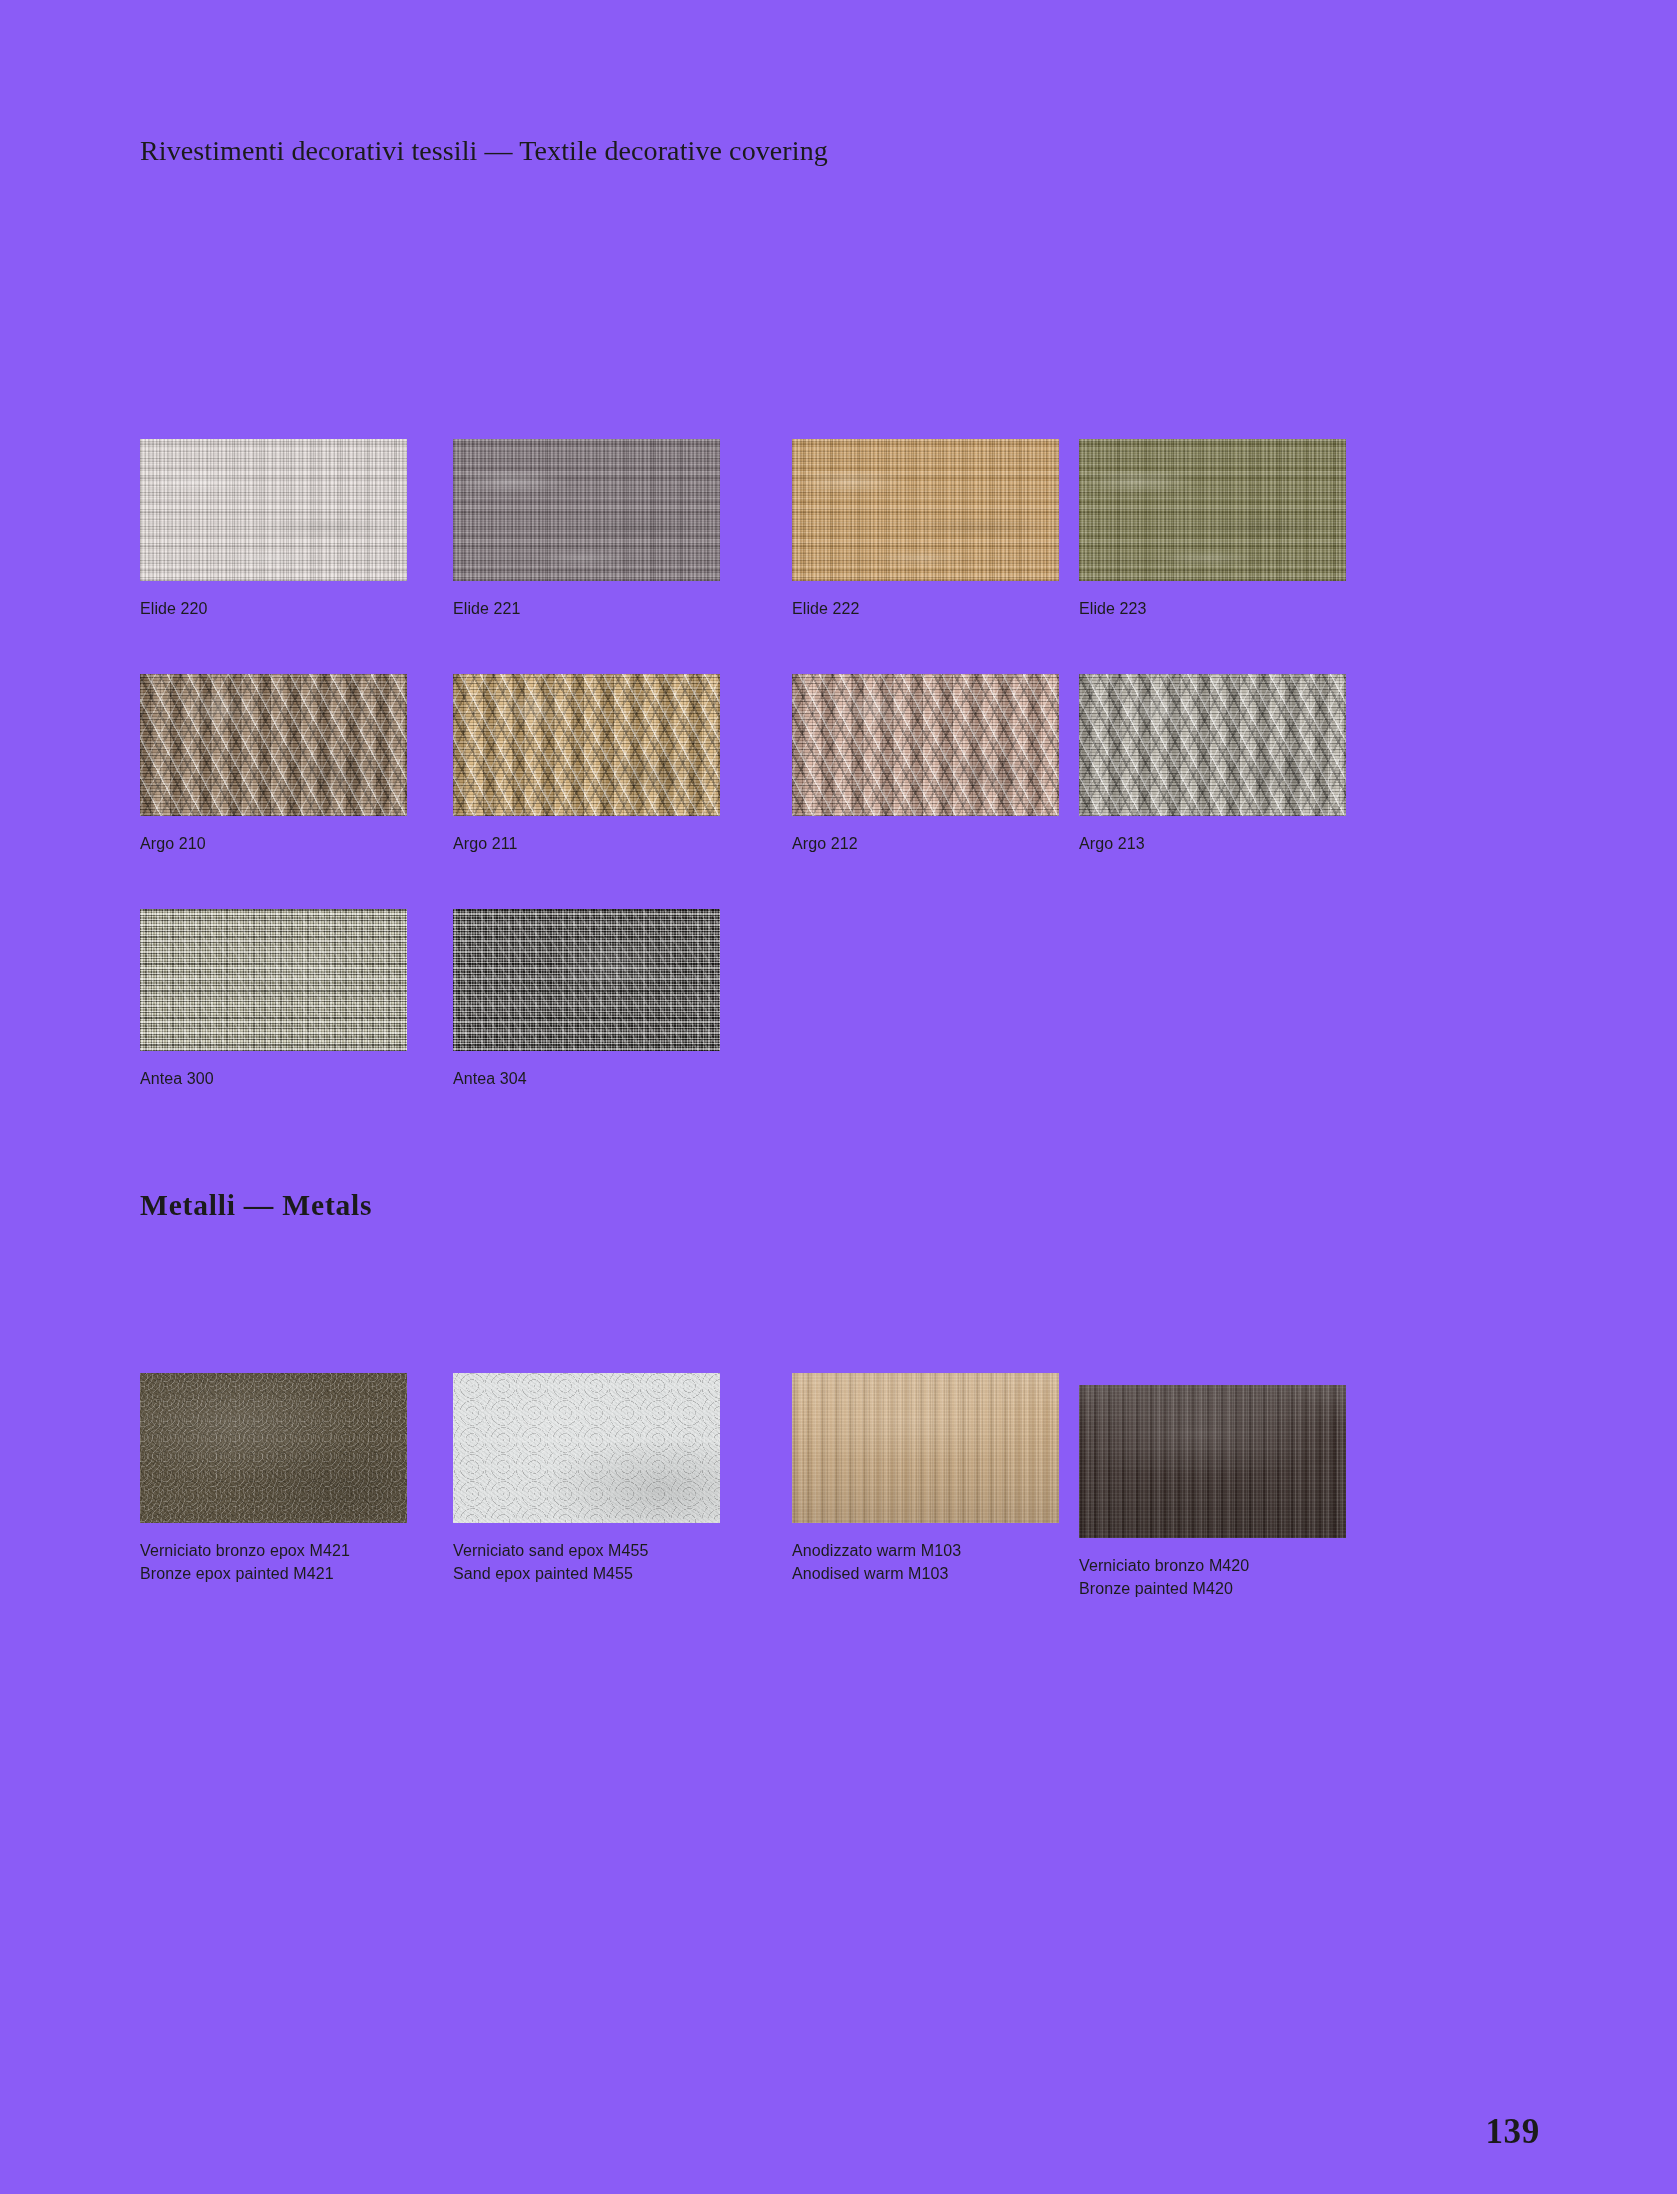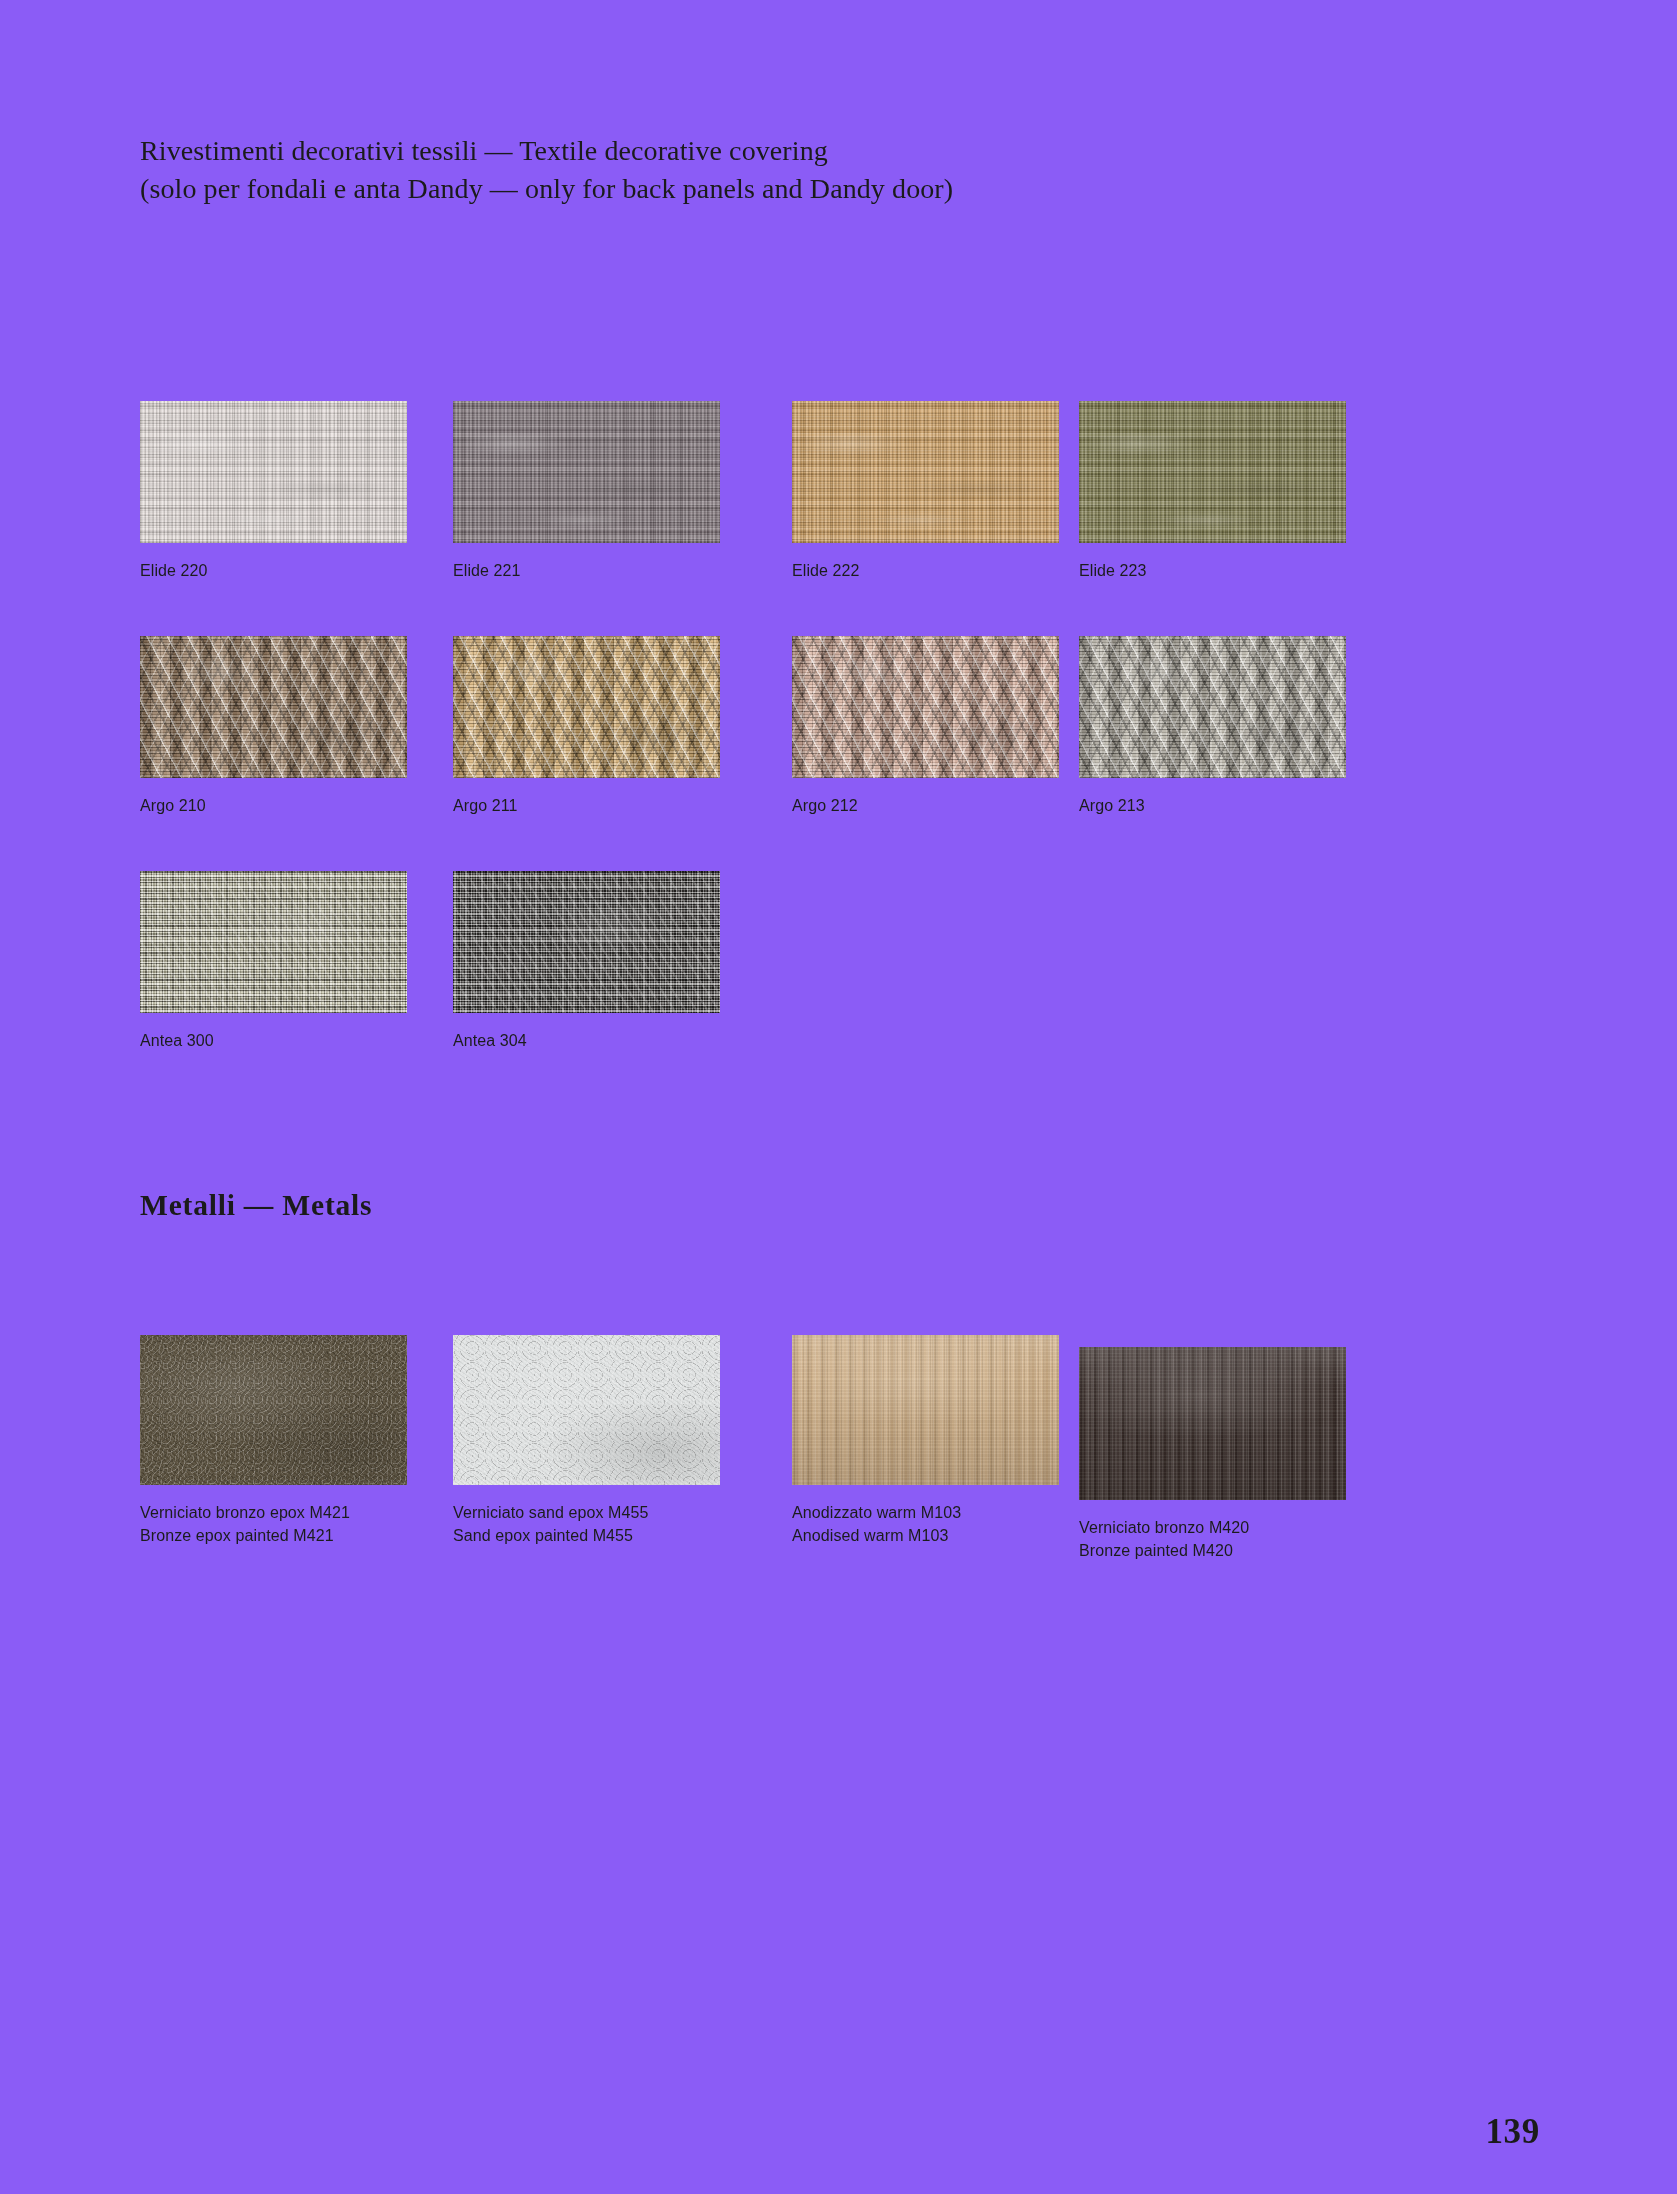--- a/index.html
+++ b/index.html
@@ -49,20 +49,21 @@
     letter-spacing: 0.8px;
     margin-top: 20px;
   }
 
   
   .swatch-row {
     position: absolute;
     left: 140px;
     width: 1376px;
     height: 201px;
+    margin-top: 38px;
   }
   #row-elide  { top: 401px; }
   #row-argo   { top: 636px; }
   #row-antea  { top: 871px; padding-left: 33px; }
   #row-metals { top: 1335px; }
 
   .swatch-cell {
     position: absolute;
     top: 0;
     width: 267px;
@@ -256,21 +257,20 @@
       radial-gradient(ellipse 201px 60px at 45% 32%, rgba(255,255,255,0.13), transparent 74%);
   }
 </style>
 </head>
 <body>
 
 <div class="page">
 
   <div id="textile-heading" class="section-heading">
     <span class="hline">Rivestimenti decorativi tessili — Textile decorative covering</span>
-    <span class="hline">(solo per fondali e anta Dandy — only for back panels and Dandy door)</span>
   </div>
 
   <div id="row-elide" class="swatch-row">
 
     <div class="swatch-cell col0">
       <div class="swatch-chip" style="background-color:#e6dedb;">
         <div class="tex tex-linen"></div>
       </div>
       <div class="swatch-label">Elide 220</div>
     </div>

